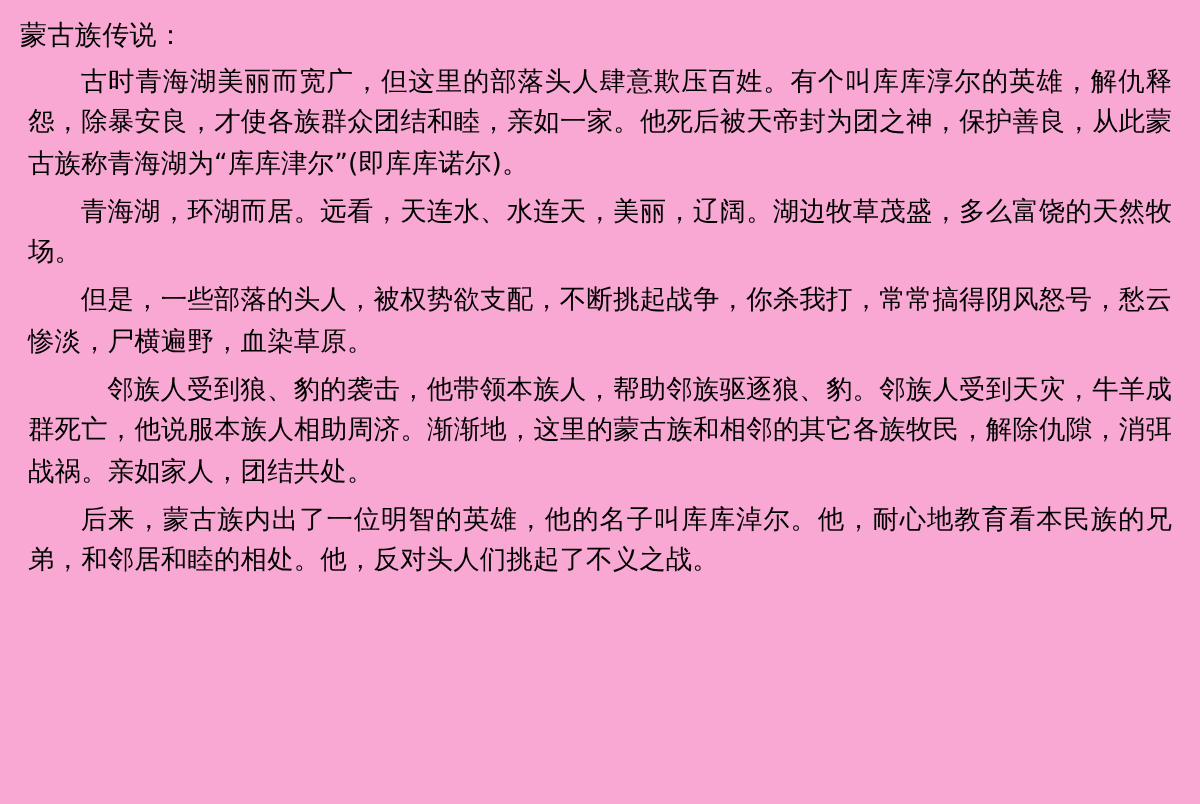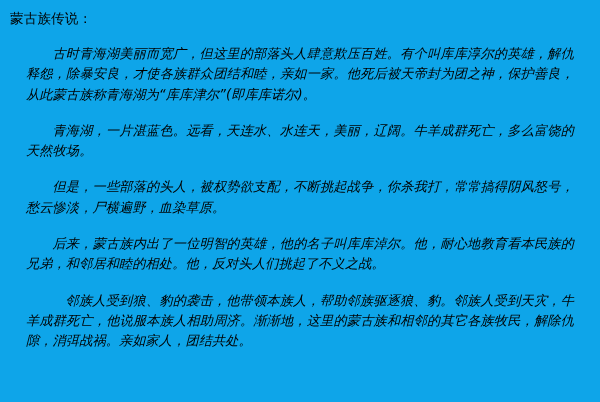--- a/index.html
+++ b/index.html
@@ -12,49 +12,48 @@
     background: #ffffff;
     font-family: "DejaVu Sans", "Liberation Sans", sans-serif;
     color: #000000;
     overflow: hidden;
   }
   .page {
     box-sizing: border-box;
     width: 600px;
     height: 402px;
     padding: 8px 10px 0 10px;
-    background: #0ea5e9;
+    background: #f9a8d4;
   }
   .doc-title {
     font-size: 13.5px;
     line-height: 20px;
     font-weight: normal;
     margin: 0 0 2px 0;
     letter-spacing: 0.2px;
   }
   .para {
     font-size: 13.2px;
     line-height: 20.3px;
-    margin: 16px;
+    margin: 4px;
     text-align: justify;
     text-justify: inter-ideograph;
     letter-spacing: 0.1px;
     word-break: break-all;
-    font-style: italic;
   }
   .indent2 {
     text-indent: 2em;
   }
   .indent3 {
     text-indent: 3em;
   }
 </style>
 </head>
 <body>
 
 <div class="page">
   <div class="doc-title">蒙古族传说：</div>
   <p class="para indent2">古时青海湖美丽而宽广，但这里的部落头人肆意欺压百姓。有个叫库库淳尔的英雄，解仇释怨，除暴安良，才使各族群众团结和睦，亲如一家。他死后被天帝封为团之神，保护善良，从此蒙古族称青海湖为“库库津尔”(即库库诺尔)。</p>
-  <p class="para indent2">青海湖，一片湛蓝色。远看，天连水、水连天，美丽，辽阔。牛羊成群死亡，多么富饶的天然牧场。</p>
+  <p class="para indent2">青海湖，环湖而居。远看，天连水、水连天，美丽，辽阔。湖边牧草茂盛，多么富饶的天然牧场。</p>
   <p class="para indent2">但是，一些部落的头人，被权势欲支配，不断挑起战争，你杀我打，常常搞得阴风怒号，愁云惨淡，尸横遍野，血染草原。</p>
+  <p class="para indent3">邻族人受到狼、豹的袭击，他带领本族人，帮助邻族驱逐狼、豹。邻族人受到天灾，牛羊成群死亡，他说服本族人相助周济。渐渐地，这里的蒙古族和相邻的其它各族牧民，解除仇隙，消弭战祸。亲如家人，团结共处。</p>
   <p class="para indent2">后来，蒙古族内出了一位明智的英雄，他的名子叫库库淖尔。他，耐心地教育看本民族的兄弟，和邻居和睦的相处。他，反对头人们挑起了不义之战。</p>
-  <p class="para indent3">邻族人受到狼、豹的袭击，他带领本族人，帮助邻族驱逐狼、豹。邻族人受到天灾，牛羊成群死亡，他说服本族人相助周济。渐渐地，这里的蒙古族和相邻的其它各族牧民，解除仇隙，消弭战祸。亲如家人，团结共处。</p>
 </div>
 
 </body></html>

